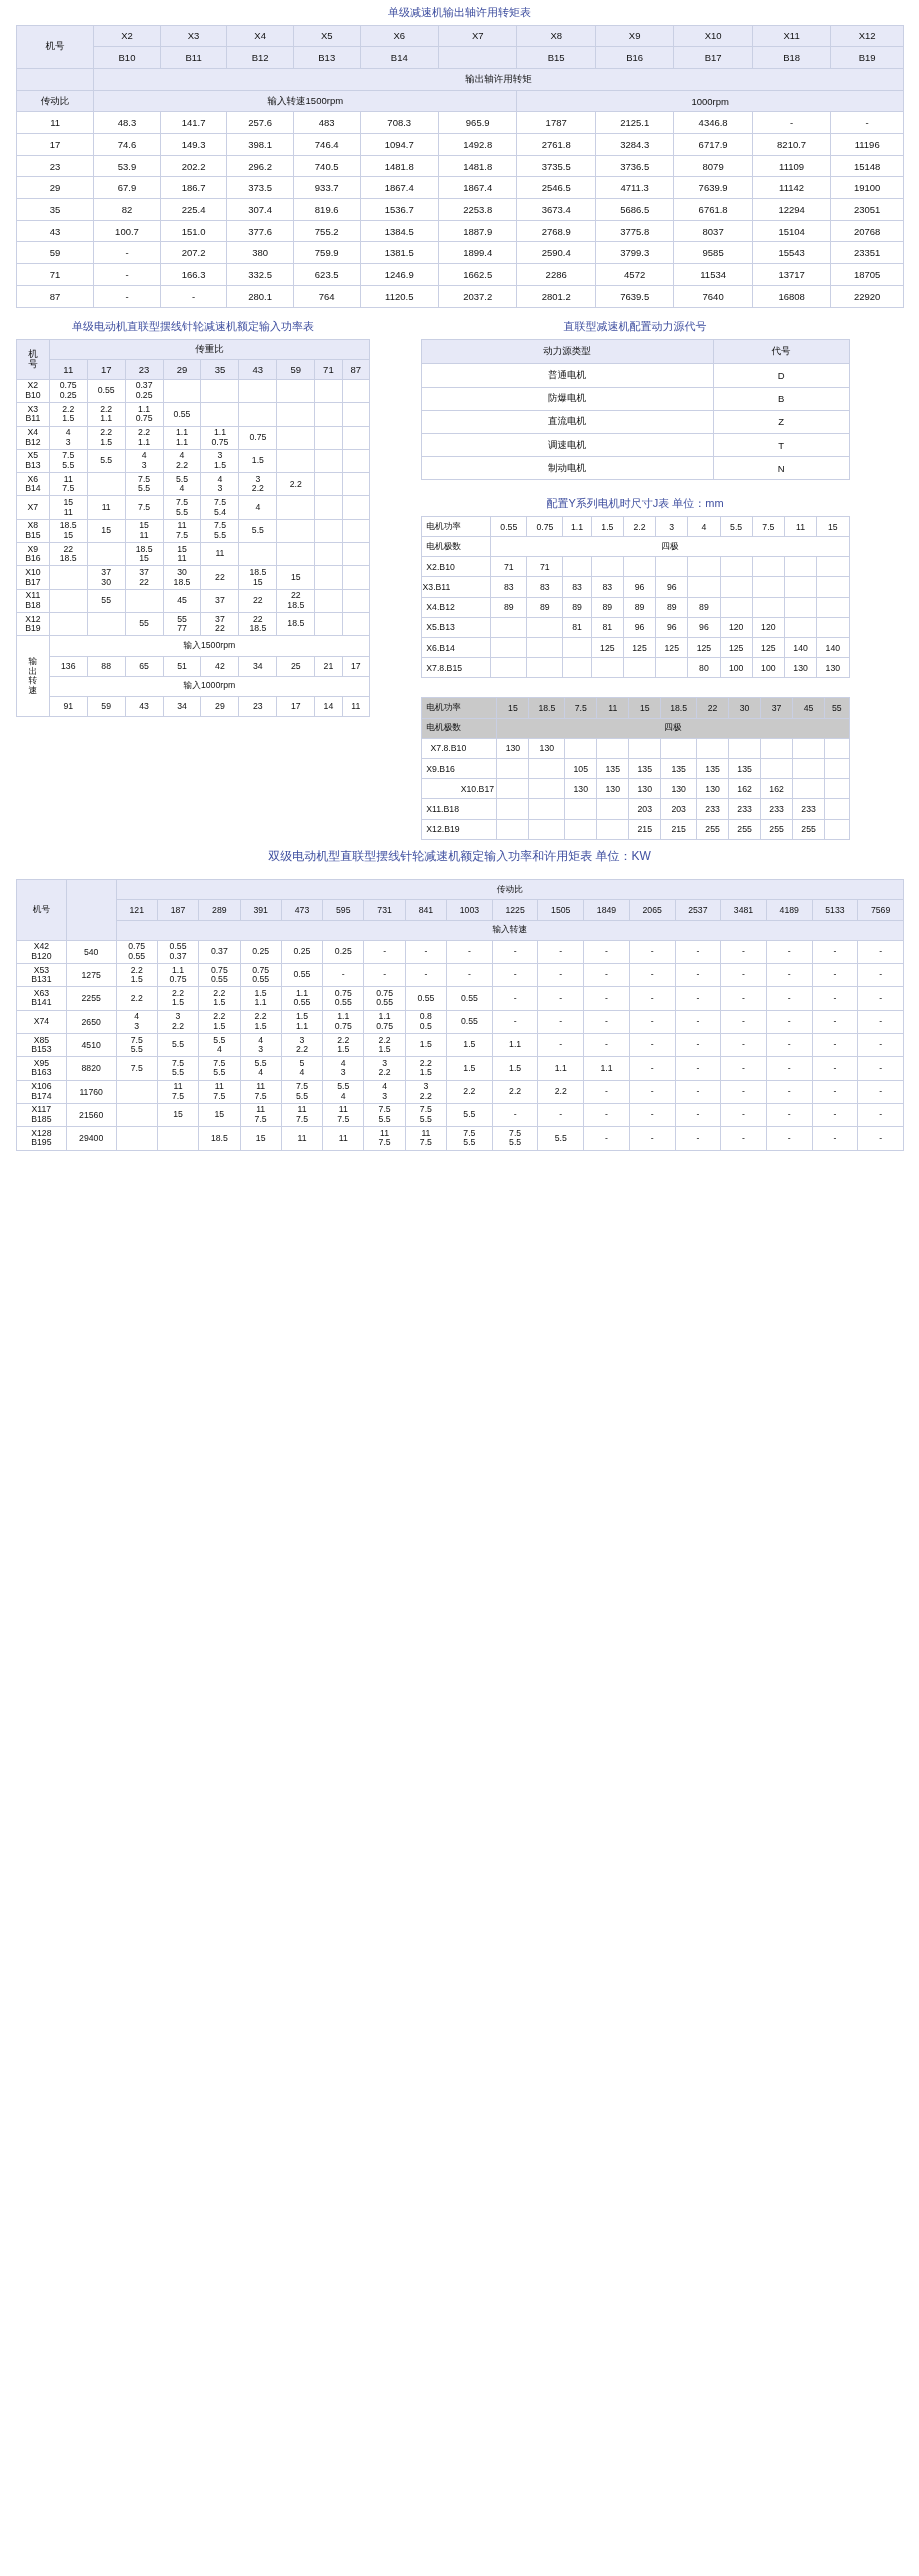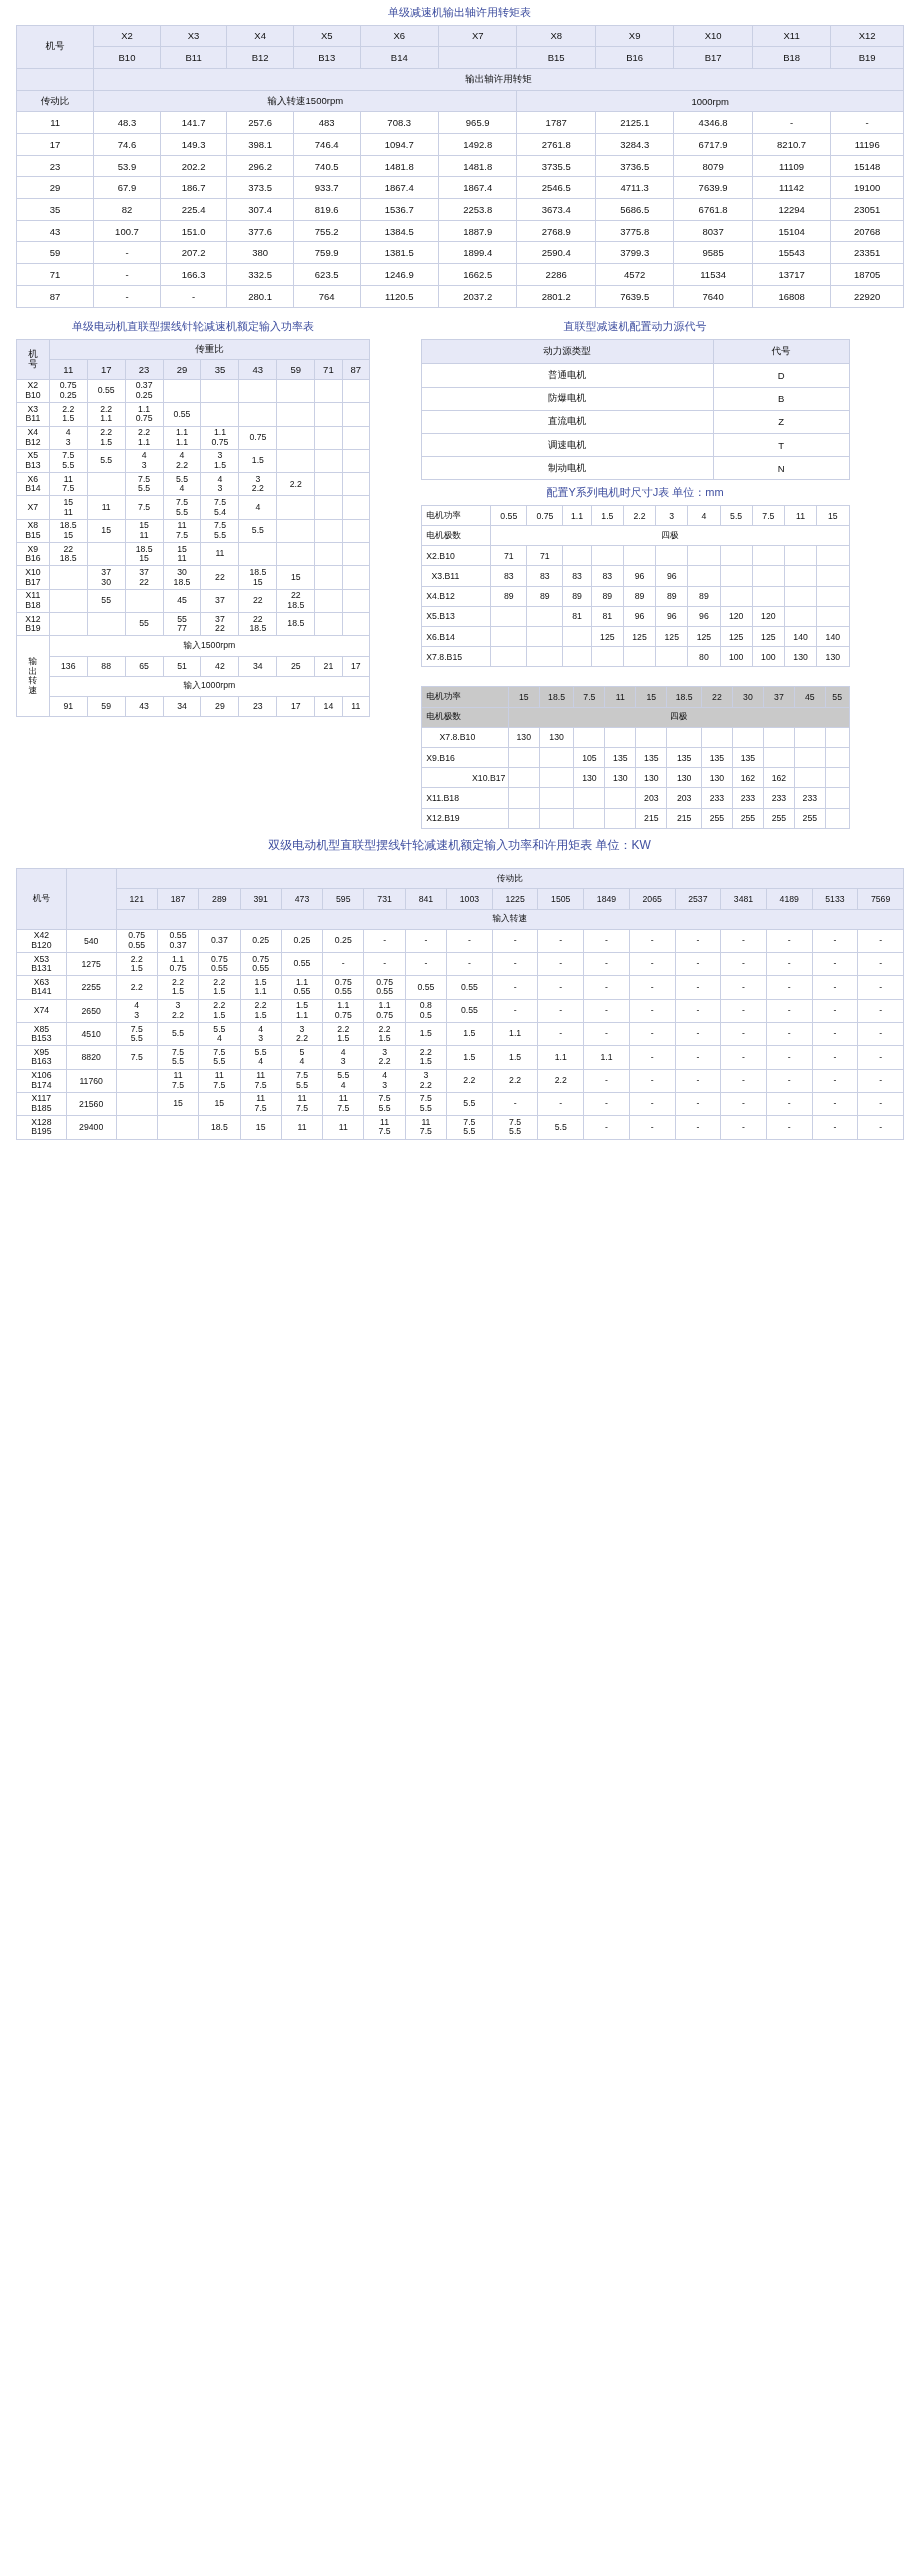--- a/index.html
+++ b/index.html
@@ -681,21 +681,21 @@
             <tr>
               <td style="height:19px">调速电机</td>
               <td>T</td>
             </tr>
             <tr>
               <td style="height:19px">制动电机</td>
               <td>N</td>
             </tr>
           </tbody>
         </table>
-      <div class="title" style="">配置Y系列电机时尺寸J表  单位：mm</div>
+      <div class="title" style="margin-top:11px">配置Y系列电机时尺寸J表  单位：mm</div>
       <table class="tbl b3" id="t4a" style="width:429px;margin:0 auto">
           <tbody>
             <tr>
               <td class="" style="text-align:left;padding-left:4.8px">电机功率</td>
               <td class="">0.55</td>
               <td class="">0.75</td>
               <td class="">1.1</td>
               <td class="">1.5</td>
               <td class="">2.2</td>
               <td class="">3</td>
@@ -717,21 +717,21 @@
               <td></td>
               <td></td>
               <td></td>
               <td></td>
               <td></td>
               <td></td>
               <td></td>
               <td></td>
             </tr>
             <tr>
-              <td style="text-align:left;padding-left:10px">X3.B11</td>
+              <td style="text-align:left;padding-left:1px">X3.B11</td>
               <td>83</td>
               <td>83</td>
               <td>83</td>
               <td>83</td>
               <td>96</td>
               <td>96</td>
               <td></td>
               <td></td>
               <td></td>
               <td></td>
@@ -809,21 +809,21 @@
               <td class="gr">30</td>
               <td class="gr">37</td>
               <td class="gr">45</td>
               <td class="gr">55</td>
             </tr>
             <tr>
               <td class="gr" style="text-align:left;padding-left:4.8px">电机极数</td>
               <td class="gr" colspan="11">四极</td>
             </tr>
             <tr>
-              <td style="text-align:left;padding-left:18px">X7.8.B10</td>
+              <td style="text-align:left;padding-left:9px">X7.8.B10</td>
               <td>130</td>
               <td>130</td>
               <td></td>
               <td></td>
               <td></td>
               <td></td>
               <td></td>
               <td></td>
               <td></td>
               <td></td>

